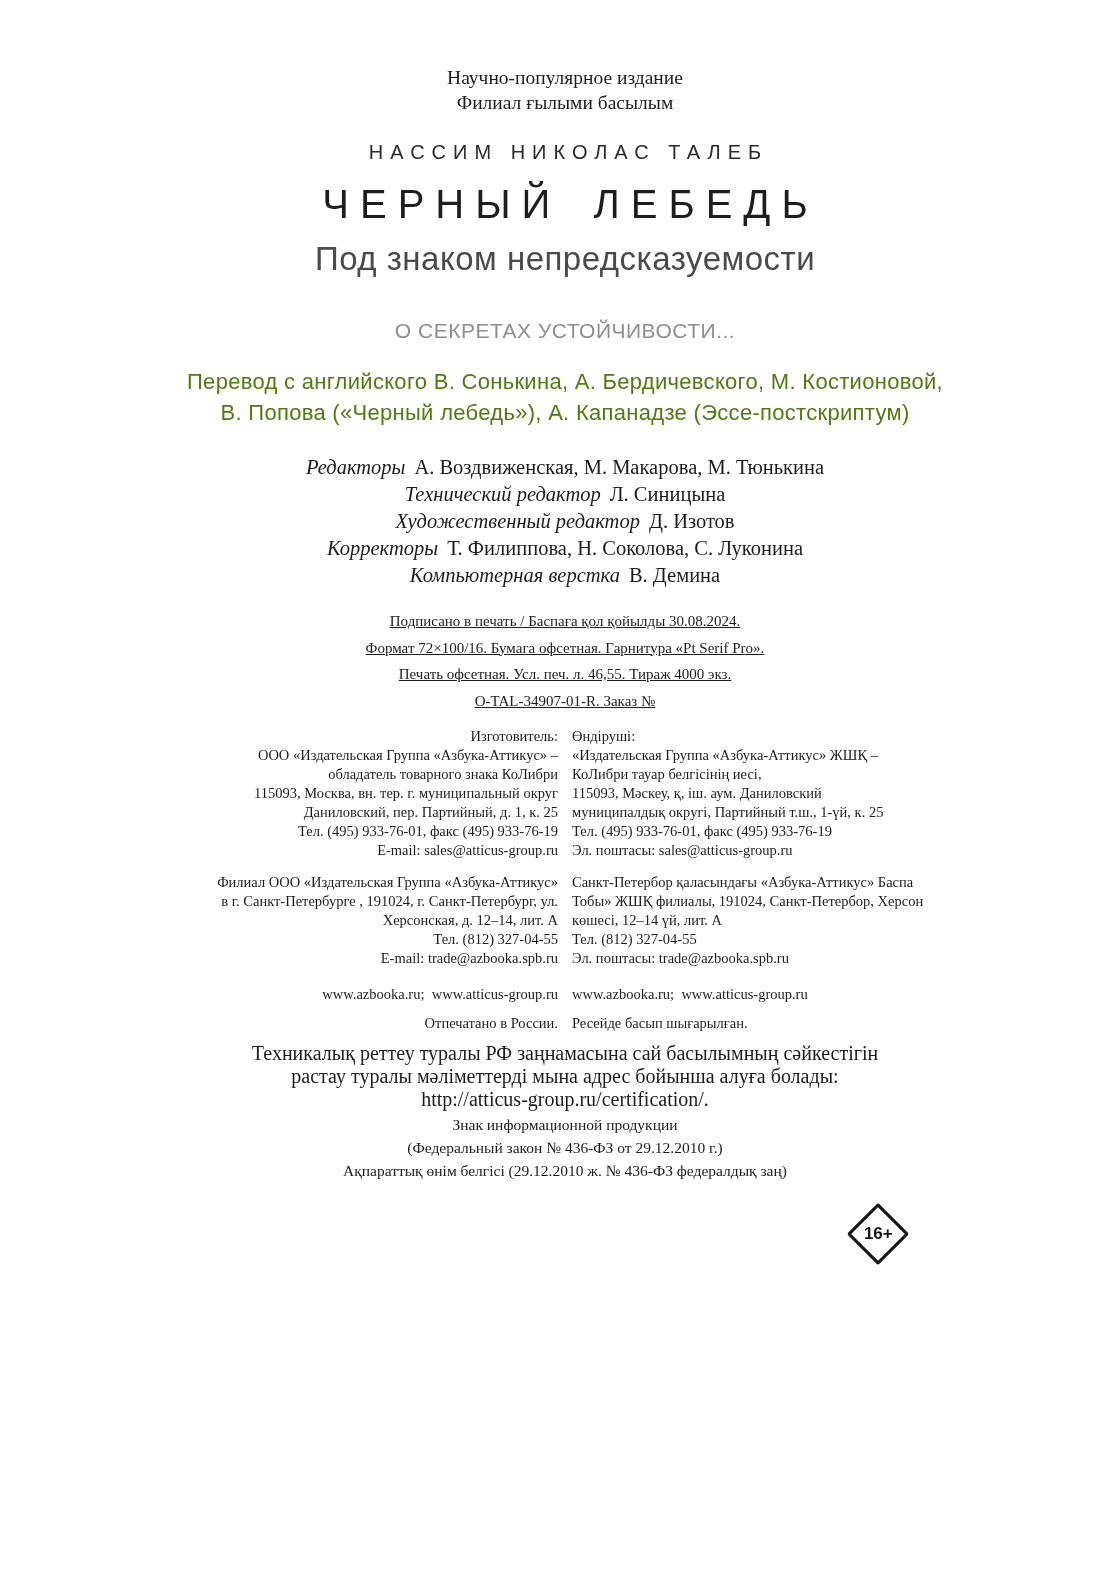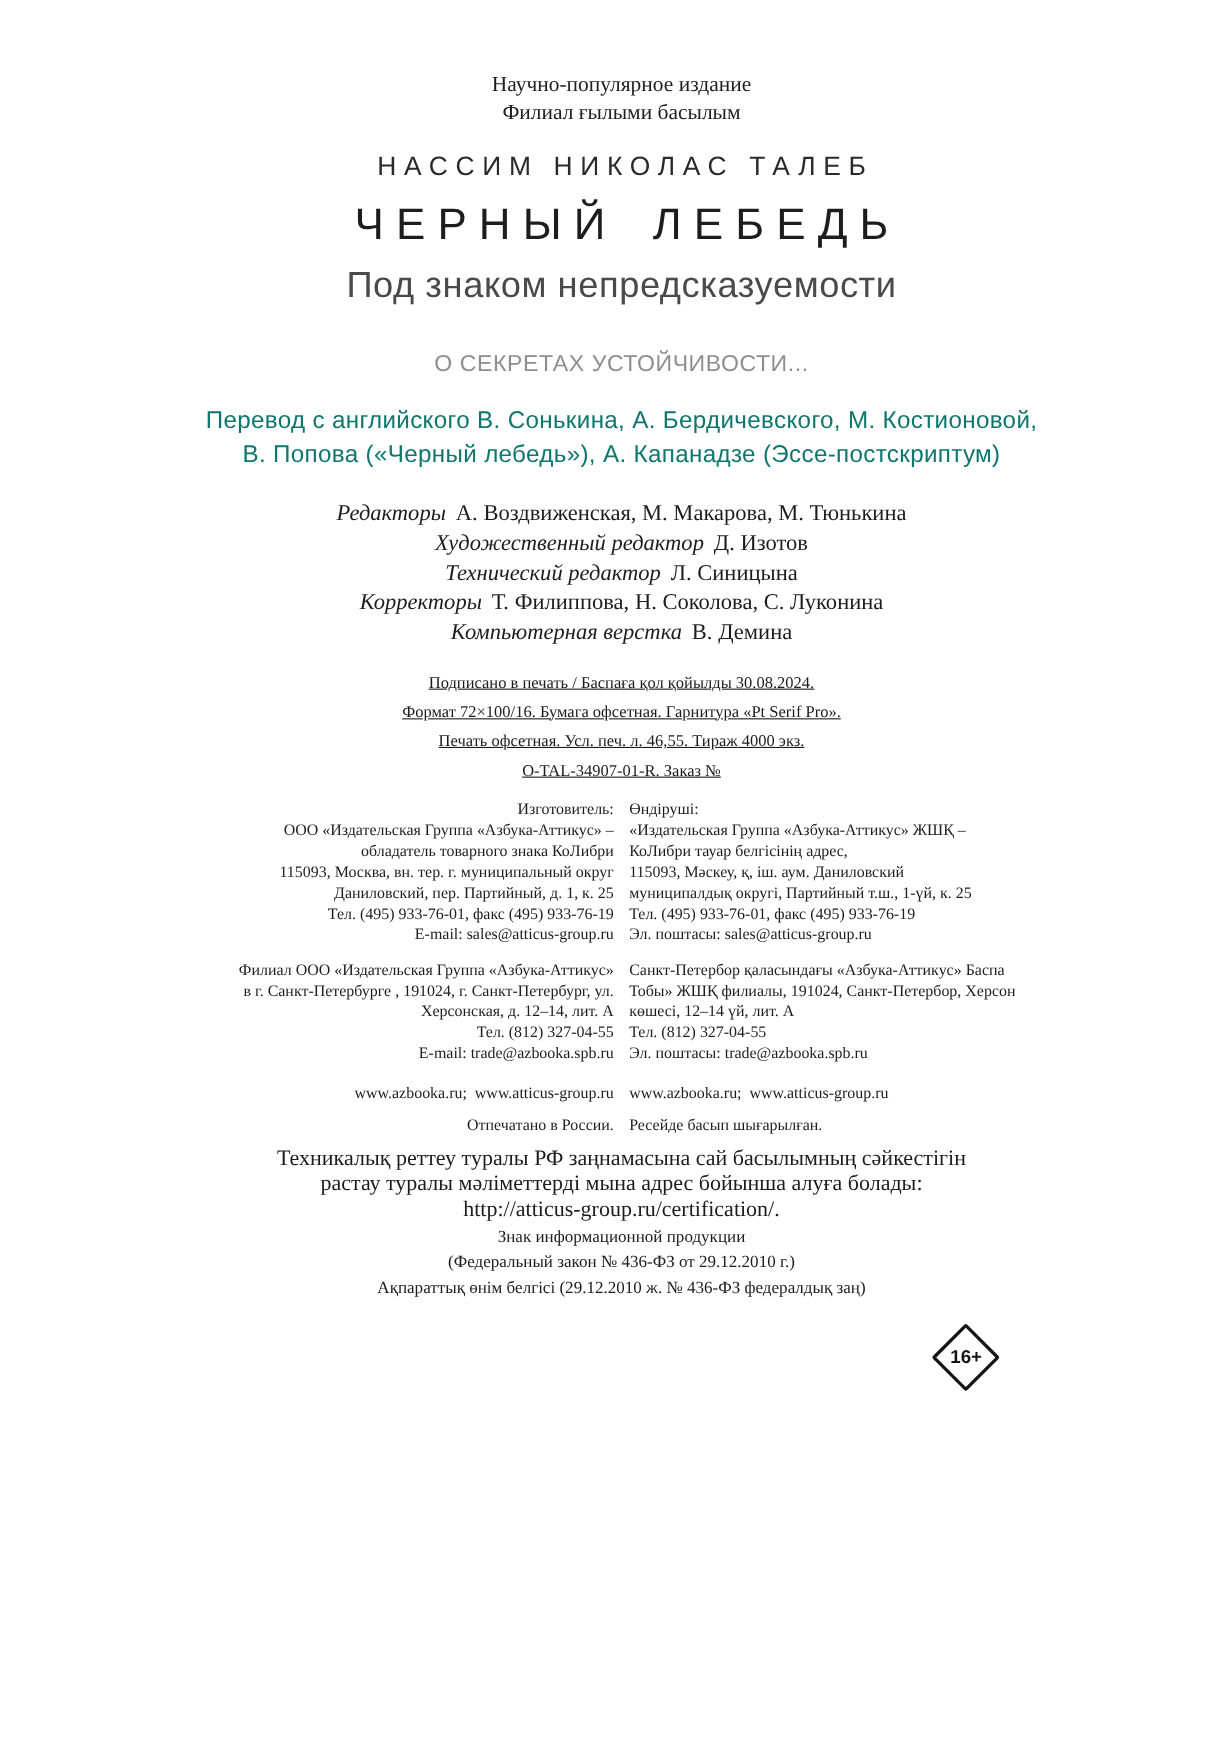--- a/index.html
+++ b/index.html
@@ -23,21 +23,21 @@
     text-align:center;
   }
 
   
   .edition { font-size:19.5px; line-height:25px; color:#1d1d1d; }
 
   
   .author {
     margin-top:25px;
     font-family:"Liberation Sans", sans-serif;
-    font-size:24px; line-height:24px;
+    font-size:20px; line-height:24px;
     letter-spacing:7px; text-indent:7px;
     color:#2a2a2a; font-weight:400;
   }
 
   
   .title {
     margin-top:16px;
     font-family:"Liberation Sans", sans-serif;
     font-size:40px; line-height:48px;
     letter-spacing:11px; text-indent:11px;
@@ -58,21 +58,21 @@
     font-family:"Liberation Sans", sans-serif;
     font-size:21px; line-height:29px;
     color:#8e8e8e; font-weight:300;
     letter-spacing:0.5px;
   }
 
   .translation {
     margin-top:21px;
     font-family:"Liberation Sans", sans-serif;
     font-size:22px; line-height:31px;
-    color:#0f766e; font-weight:300;
+    color:#4d7c0f; font-weight:300;
     letter-spacing:0.3px;
     text-align:center;
   }
 
   .credits { margin-top:26px; font-size:20.5px; line-height:27px; }
   .credits .cr-label { font-style:italic; margin-right:9px; }
 
   .print-info { margin-top:19px; font-size:15px; line-height:26.5px;text-decoration:underline; }
 
   
@@ -134,24 +134,24 @@
     <div class="translation">
       <div>Перевод с английского В. Сонькина, А. Бердичевского, М. Костионовой,</div>
       <div>В. Попова («Черный лебедь»), А. Капанадзе (Эссе-постскриптум)</div>
     </div>
 
     <div class="credits">
       <div class="credits-line">
         <span class="cr-label">Редакторы</span><span class="cr-value">А. Воздвиженская, М. Макарова, М. Тюнькина</span>
       </div>
       <div class="credits-line">
+        <span class="cr-label">Технический редактор</span><span class="cr-value">Л. Синицына</span>
+      </div>
+      <div class="credits-line">
         <span class="cr-label">Художественный редактор</span><span class="cr-value">Д. Изотов</span>
-      </div>
-      <div class="credits-line">
-        <span class="cr-label">Технический редактор</span><span class="cr-value">Л. Синицына</span>
       </div>
       <div class="credits-line">
         <span class="cr-label">Корректоры</span><span class="cr-value">Т. Филиппова, Н. Соколова, С. Луконина</span>
       </div>
       <div class="credits-line">
         <span class="cr-label">Компьютерная верстка</span><span class="cr-value">В. Демина</span>
       </div>
     </div>
 
     <div class="print-info">
@@ -181,21 +181,21 @@
           <div>E-mail: trade@azbooka.spb.ru</div>
         </div>
         <div class="col-block web">www.azbooka.ru; &nbsp;www.atticus-group.ru</div>
         <div class="col-block printed">Отпечатано в России.</div>
       </div>
 
       <div class="col-right">
         <div class="col-block first">
           <div>Өндіруші:</div>
           <div>«Издательская Группа «Азбука-Аттикус» ЖШҚ –</div>
-          <div>КоЛибри тауар белгісінің адрес,</div>
+          <div>КоЛибри тауар белгісінің иесі,</div>
           <div>115093, Мәскеу, қ, іш. аум. Даниловский</div>
           <div>муниципалдық округі, Партийный т.ш., 1-үй, к. 25</div>
           <div>Тел. (495) 933-76-01, факс (495) 933-76-19</div>
           <div>Эл. поштасы: sales@atticus-group.ru</div>
         </div>
         <div class="col-block">
           <div>Санкт-Петербор қаласындағы «Азбука-Аттикус» Баспа</div>
           <div>Тобы» ЖШҚ филиалы, 191024, Санкт-Петербор, Херсон</div>
           <div>көшесі, 12–14 үй, лит. А</div>
           <div>Тел. (812) 327-04-55</div>

